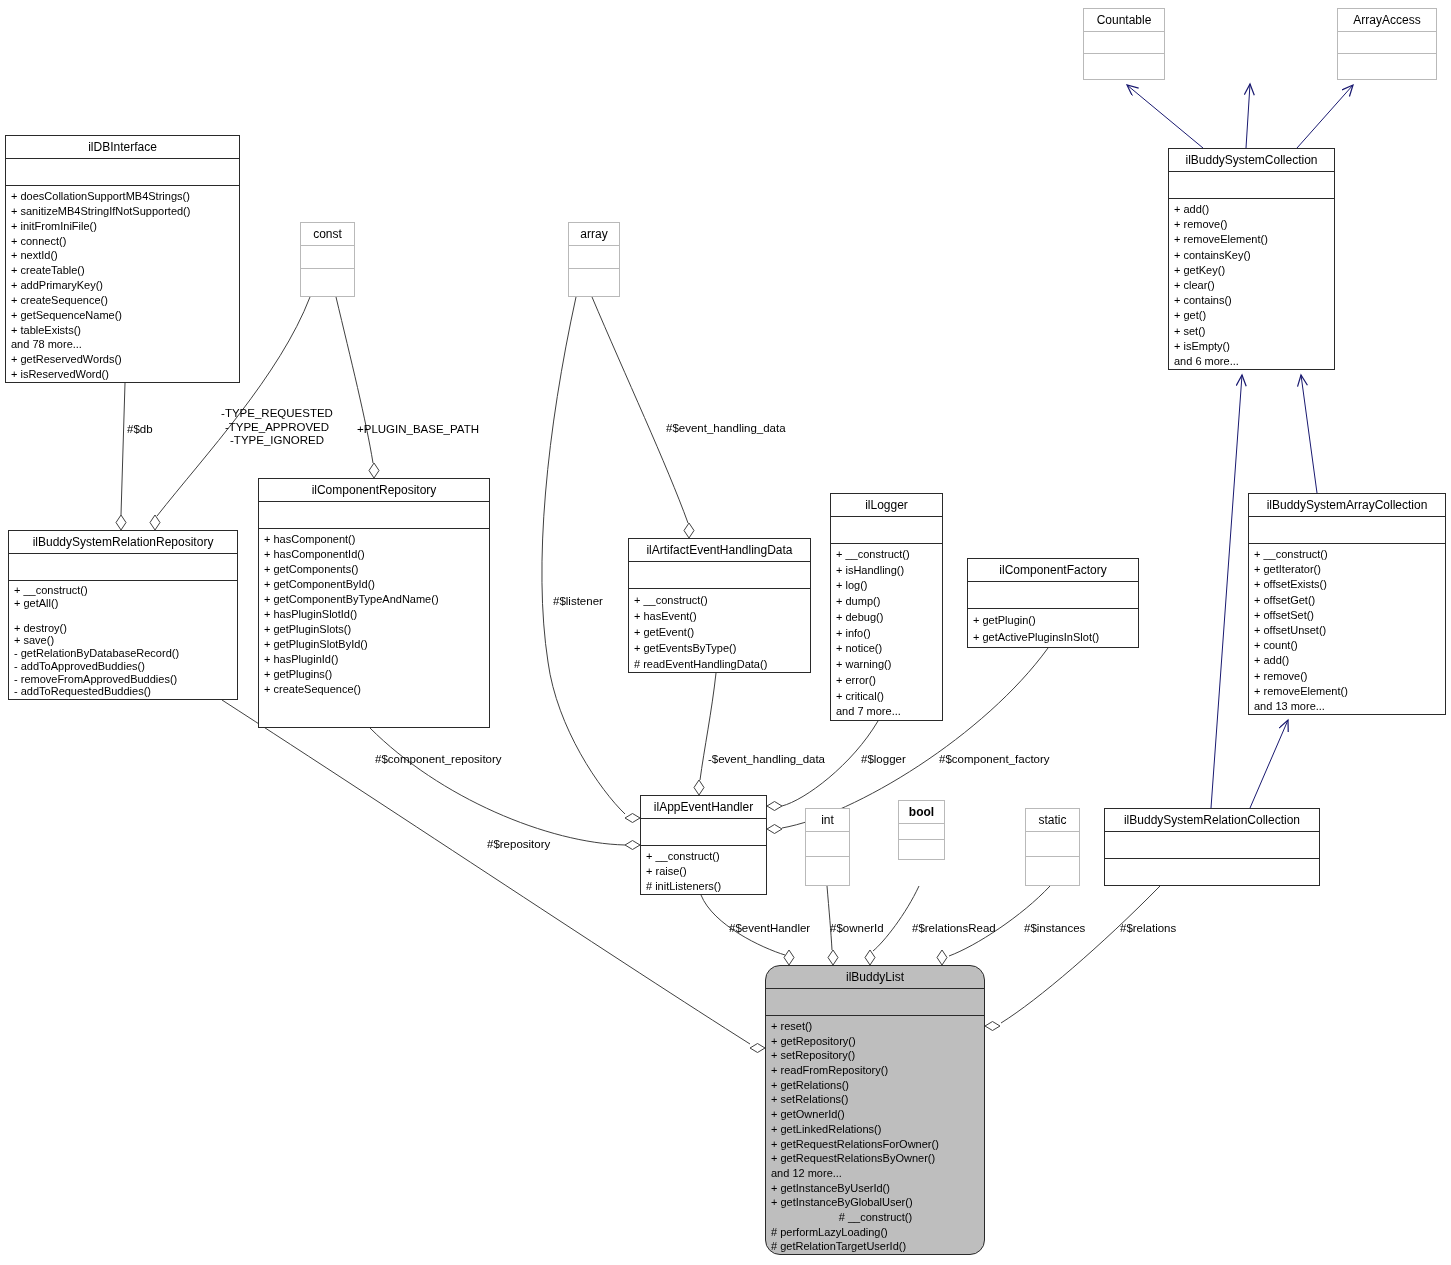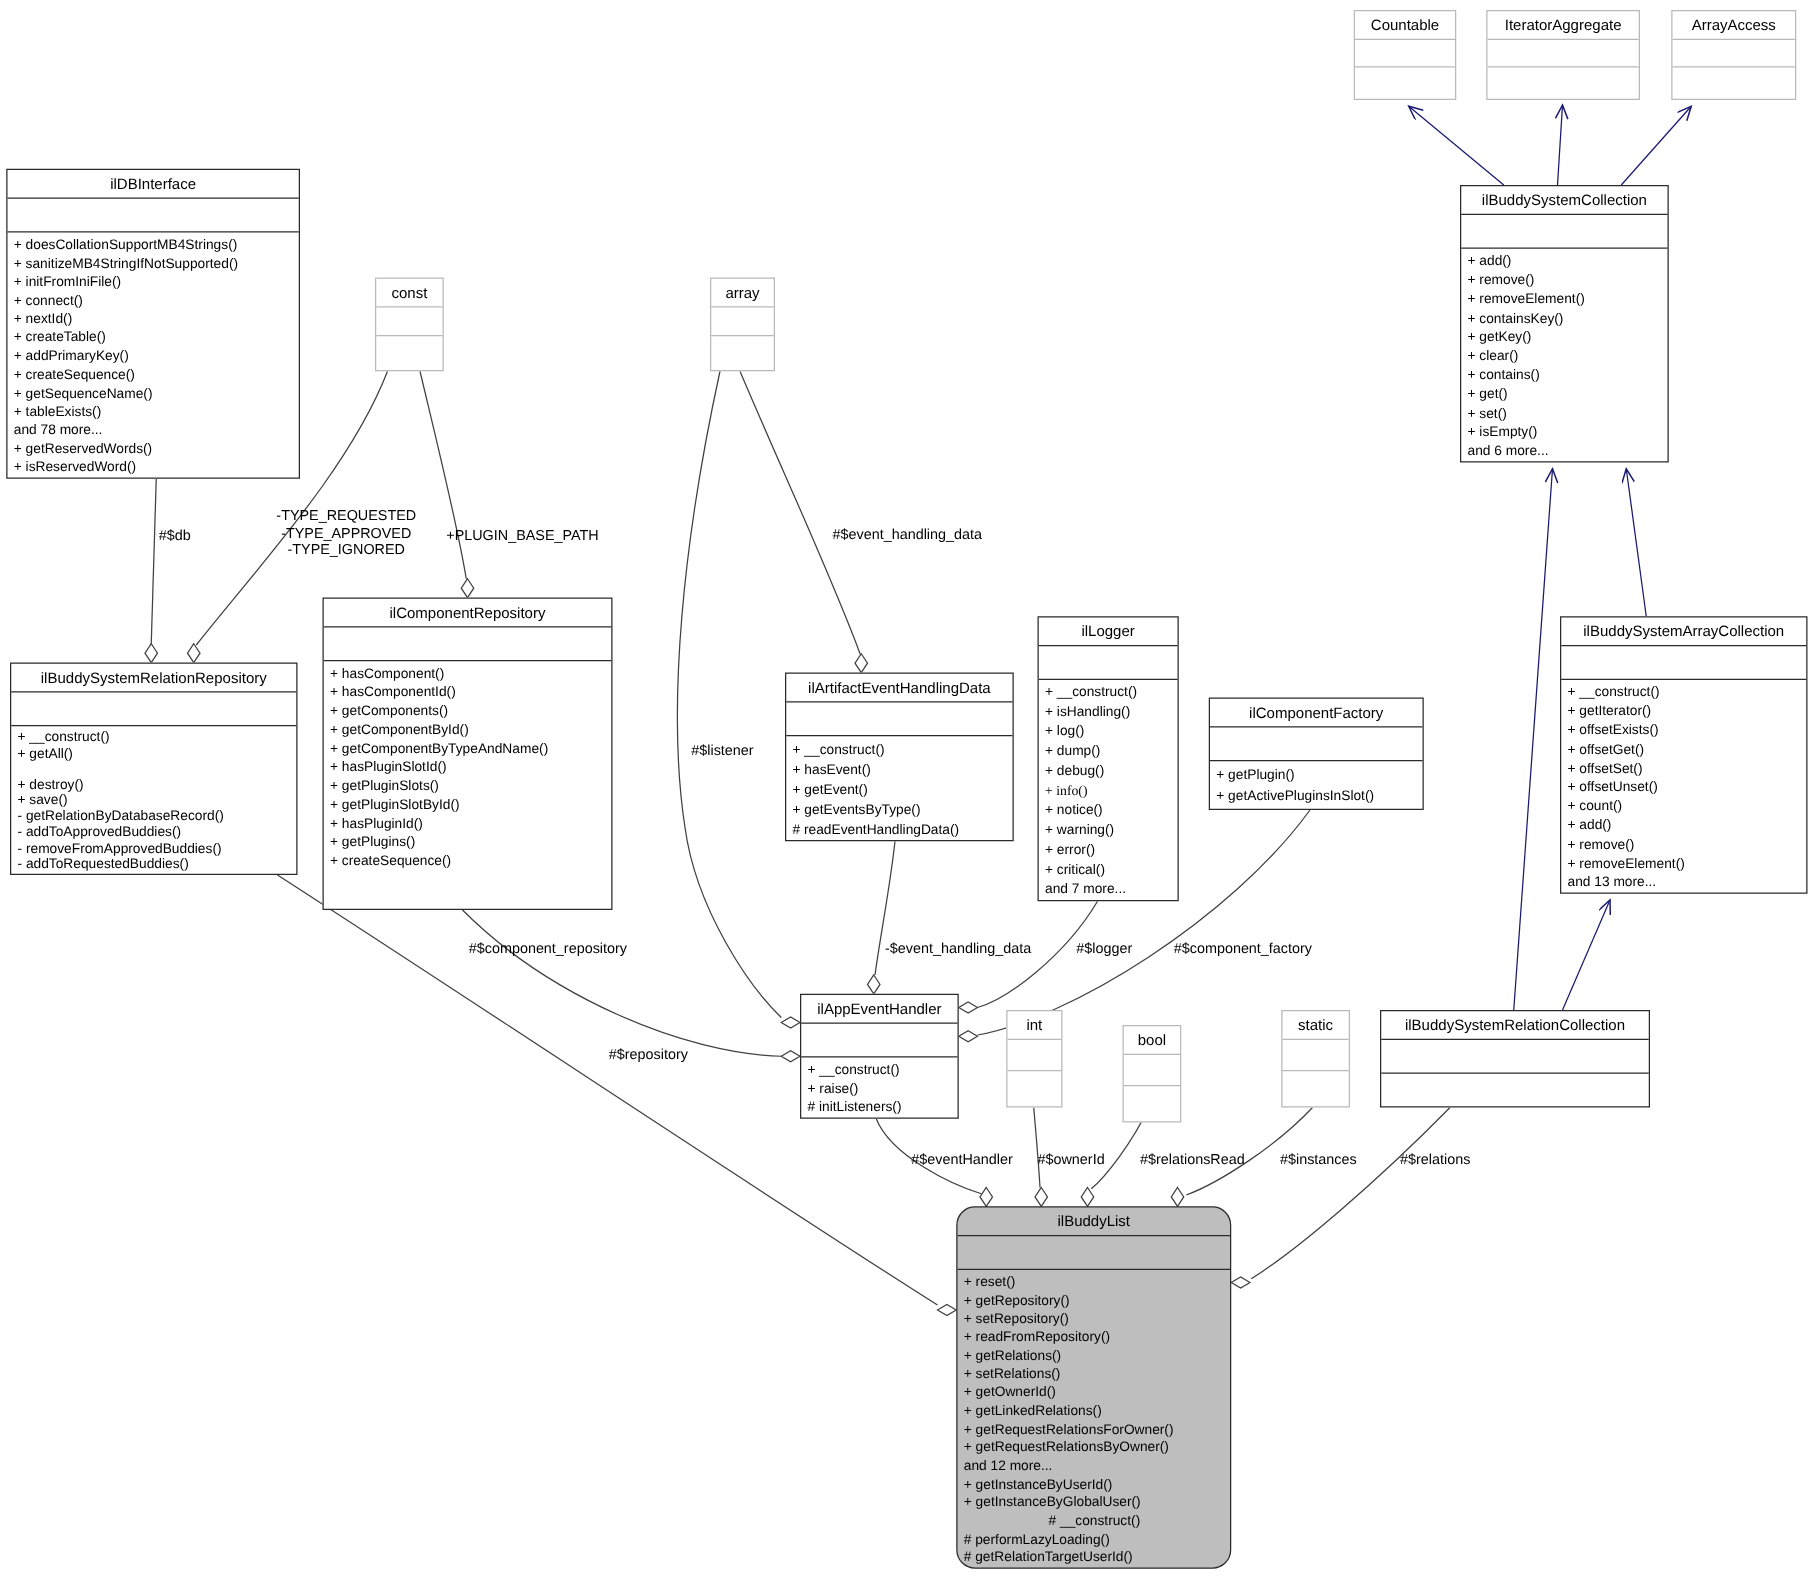--- a/index.html
+++ b/index.html
@@ -167,21 +167,21 @@
     </div>
     <div class="uml-box " style="left: 830px; top: 493px; width: 113px; height: 228px;">
       <div class="title">ilLogger</div>
       <div class="attrs"></div>
       <div class="methods">
         <div class="member" style="line-height: 15.7273px;">+ __construct()</div>
         <div class="member" style="line-height: 15.7273px;">+ isHandling()</div>
         <div class="member" style="line-height: 15.7273px;">+ log()</div>
         <div class="member" style="line-height: 15.7273px;">+ dump()</div>
         <div class="member" style="line-height: 15.7273px;">+ debug()</div>
-        <div class="member" style="line-height: 15.7273px; font-family: Liberation Serif, serif;">+ info()</div>
+        <div class="member" style="line-height: 15.7273px;">+ info()</div>
         <div class="member" style="line-height: 15.7273px;">+ notice()</div>
         <div class="member" style="line-height: 15.7273px;">+ warning()</div>
         <div class="member" style="line-height: 15.7273px;">+ error()</div>
         <div class="member" style="line-height: 15.7273px;">+ critical()</div>
         <div class="member" style="line-height: 15.7273px;">and 7 more...</div>
       </div>
     </div>
     <div class="uml-box " style="left: 967px; top: 558px; width: 172px; height: 90px;">
       <div class="title">ilComponentFactory</div>
       <div class="attrs"></div>
@@ -197,21 +197,21 @@
         <div class="member" style="line-height: 15px;">+ __construct()</div>
         <div class="member" style="line-height: 15px;">+ raise()</div>
         <div class="member" style="line-height: 15px;"># initListeners()</div>
       </div>
     </div>
     <div class="uml-box external" style="left: 805px; top: 808px; width: 45px; height: 78px;">
       <div class="title">int</div>
       <div class="attrs"></div>
       <div class="methods"></div>
     </div>
-    <div class="uml-box external" style="left: 898px; top: 820px; width: 47px; height: 78px;">
+    <div class="uml-box external" style="left: 898px; top: 800px; width: 47px; height: 60px; font-weight: bold;">
       <div class="title">bool</div>
       <div class="attrs"></div>
       <div class="methods"></div>
     </div>
     <div class="uml-box external" style="left: 1025px; top: 808px; width: 55px; height: 78px;">
       <div class="title">static</div>
       <div class="attrs"></div>
       <div class="methods"></div>
     </div>
     <div class="uml-box " style="left: 1104px; top: 808px; width: 216px; height: 78px;">
@@ -270,25 +270,20 @@
         <div class="member" style="line-height: 15.1818px;">+ offsetUnset()</div>
         <div class="member" style="line-height: 15.1818px;">+ count()</div>
         <div class="member" style="line-height: 15.1818px;">+ add()</div>
         <div class="member" style="line-height: 15.1818px;">+ remove()</div>
         <div class="member" style="line-height: 15.1818px;">+ removeElement()</div>
         <div class="member" style="line-height: 15.1818px;">and 13 more...</div>
       </div>
     </div>
     <div class="uml-box external" style="left: 1083px; top: 8px; width: 82px; height: 72px;">
       <div class="title">Countable</div>
-      <div class="attrs"></div>
-      <div class="methods"></div>
-    </div>
-    <div class="uml-box external" style="left: 1189px; top: 8px; width: 123px; height: 72px;">
-      <div class="title">IteratorAggregate</div>
       <div class="attrs"></div>
       <div class="methods"></div>
     </div>
     <div class="uml-box external" style="left: 1337px; top: 8px; width: 100px; height: 72px;">
       <div class="title">ArrayAccess</div>
       <div class="attrs"></div>
       <div class="methods"></div>
     </div>
     <div class="edge-label" style="left: 127px; top: 423px;">#$db</div>
     <div class="edge-label" style="left: 210px; top: 407px; width: 134px; text-align: center;">-TYPE_REQUESTED

